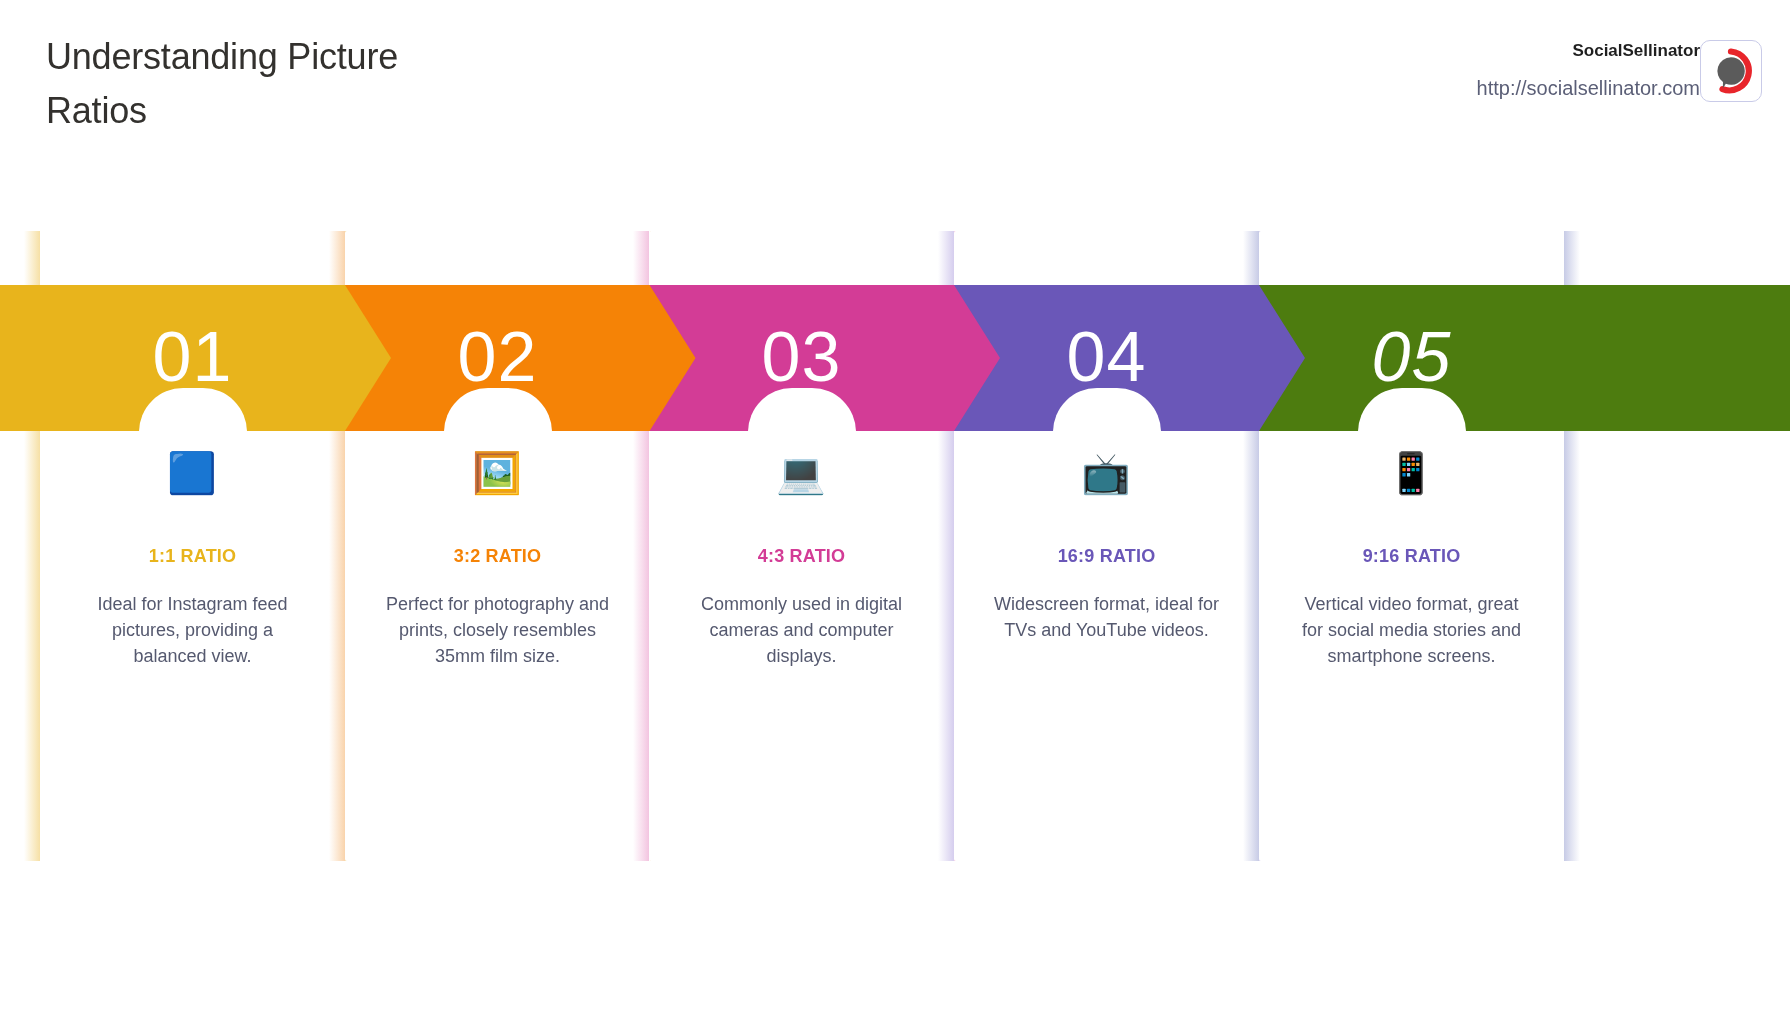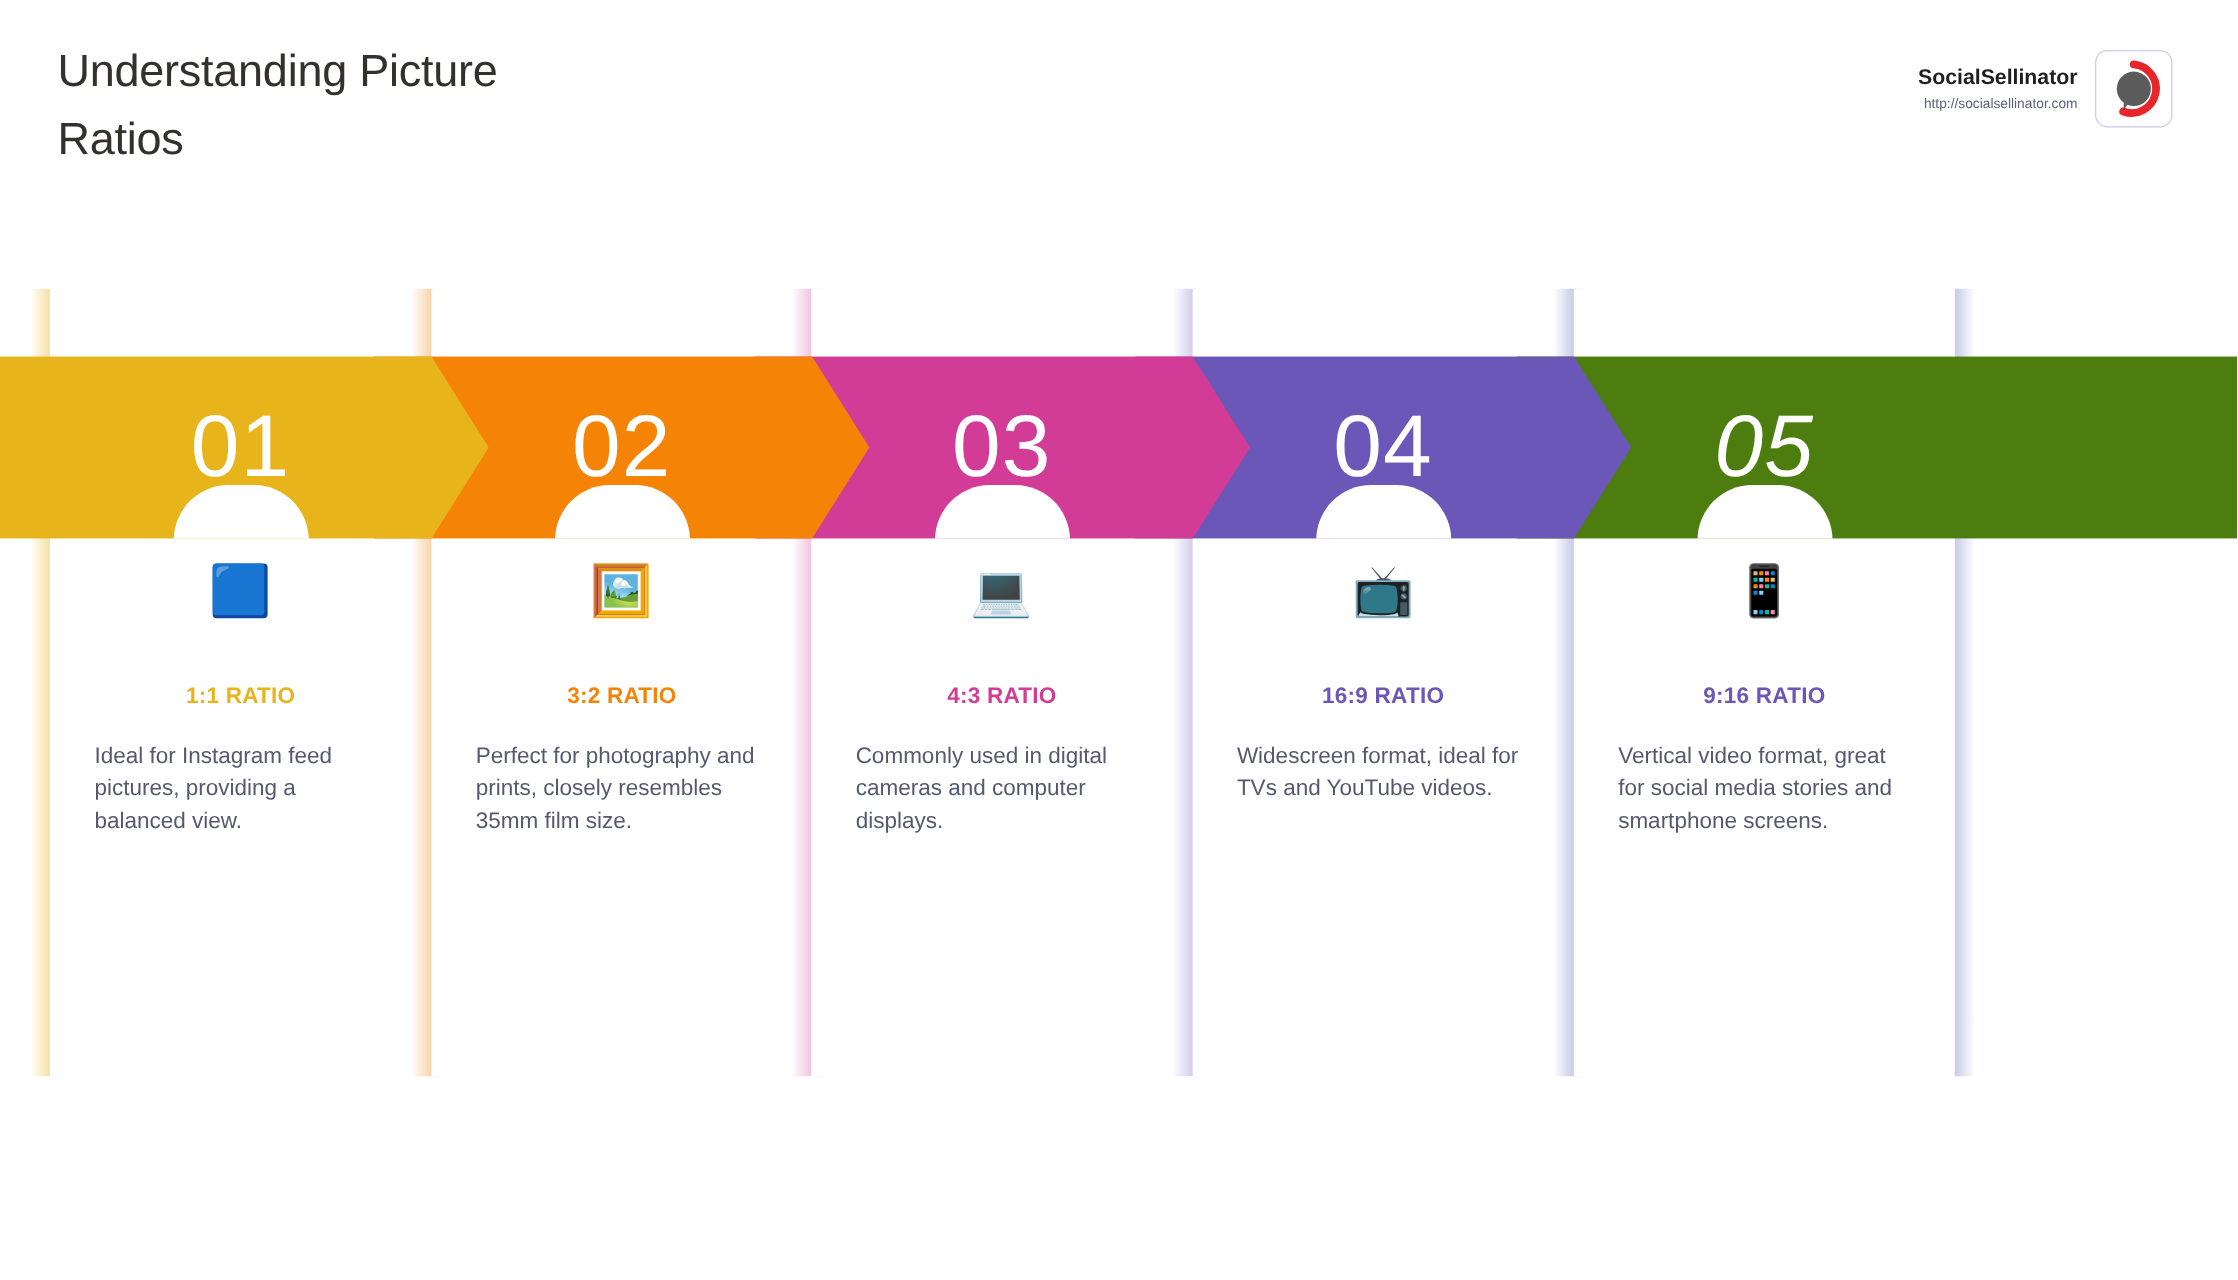--- a/index.html
+++ b/index.html
@@ -41,42 +41,40 @@
     left: 46px;
     top: 132px;
     font-size: 21px;
     font-weight: 400;
     color: #565a74;
     letter-spacing: 0px;
   }
 
   .brand {
     position: absolute;
-    right: 52px;
+    right: 28px;
     top: 40px;
     display: flex;
-    align-items: center;
-    gap: 14px;
   }
   .brand-text {
     text-align: right;
     line-height: 1.35;
   }
   .brand-name {
     font-size: 17px;
     font-weight: 700;
     color: #1f1f1f;
     display: block;
   }
   .brand-url {
-    font-size: 11px;
+    font-size: 20px;
     font-weight: 400;
     color: #5b5f77;
     display: block;
-    margin-top: 2px;
+    margin-top: 12px;
   }
   .brand-logo {
     width: 62px;
     height: 62px;
     border: 1px solid #c9cbe8;
     border-radius: 10px;
     background: #ffffff;
     display: flex;
     align-items: center;
     justify-content: center;
@@ -120,21 +118,21 @@
     font-size: 18px;
     font-weight: 700;
     letter-spacing: 0.2px;
   }
   .card-desc {
     margin-top: 24px;
     width: 234px;
     font-size: 18px;
     line-height: 26px;
     color: #55596f;
-    text-align: left;
+    text-align: center;
     font-weight: 400;
   }
 
   
   .card-glow-l, .card-glow-r {
     position: absolute;
     top: 0;
     width: 16px;
     height: 630px;
     pointer-events: none;

